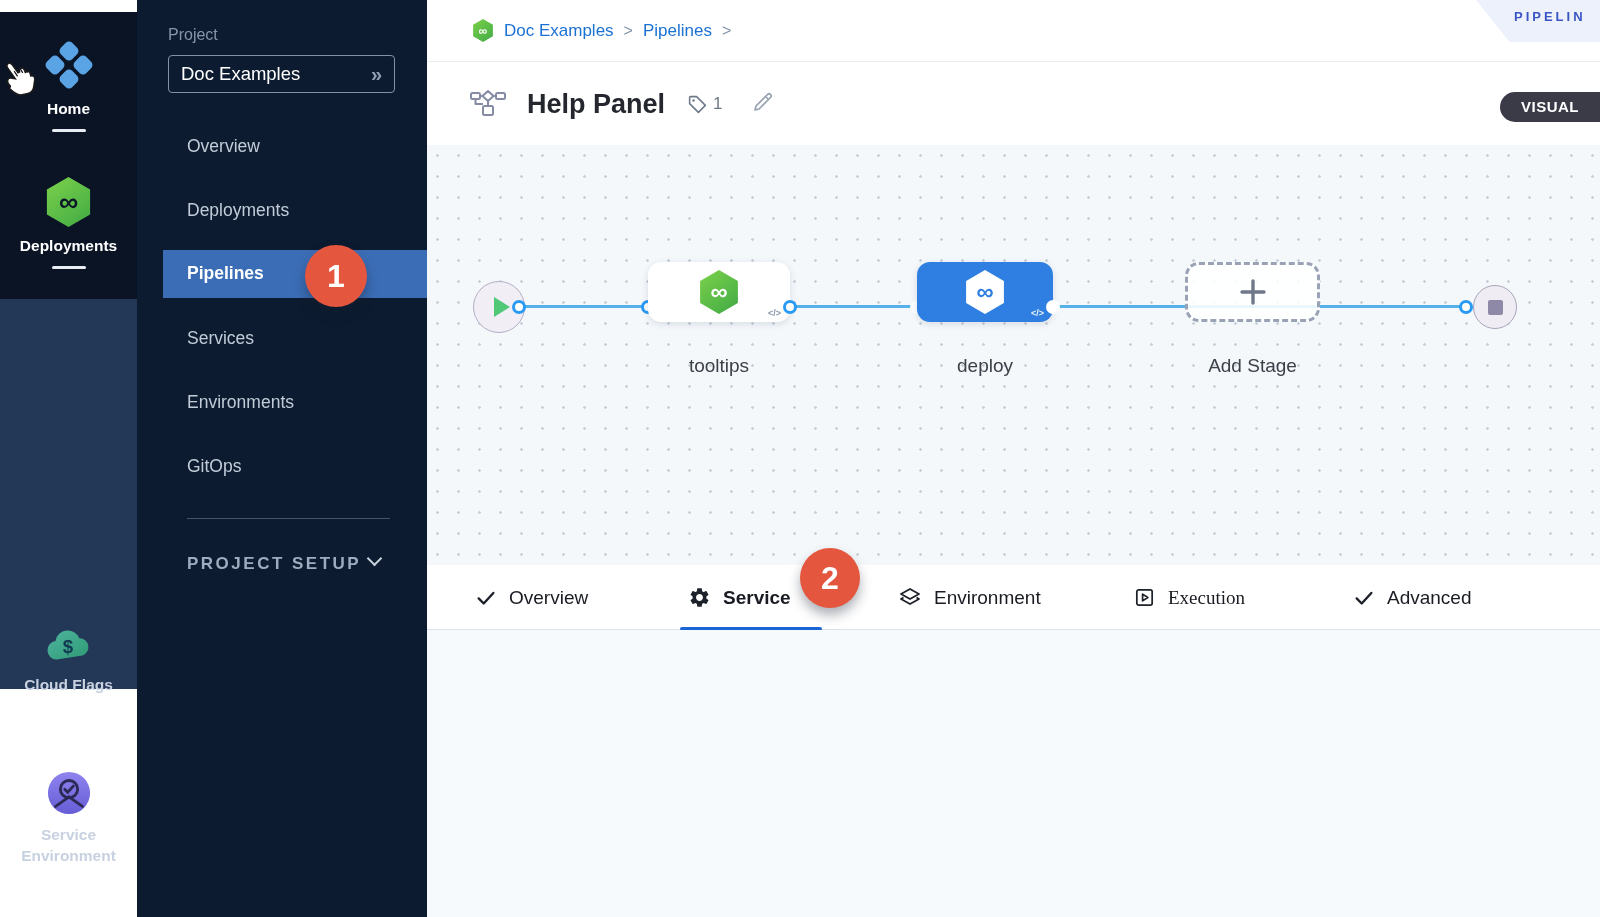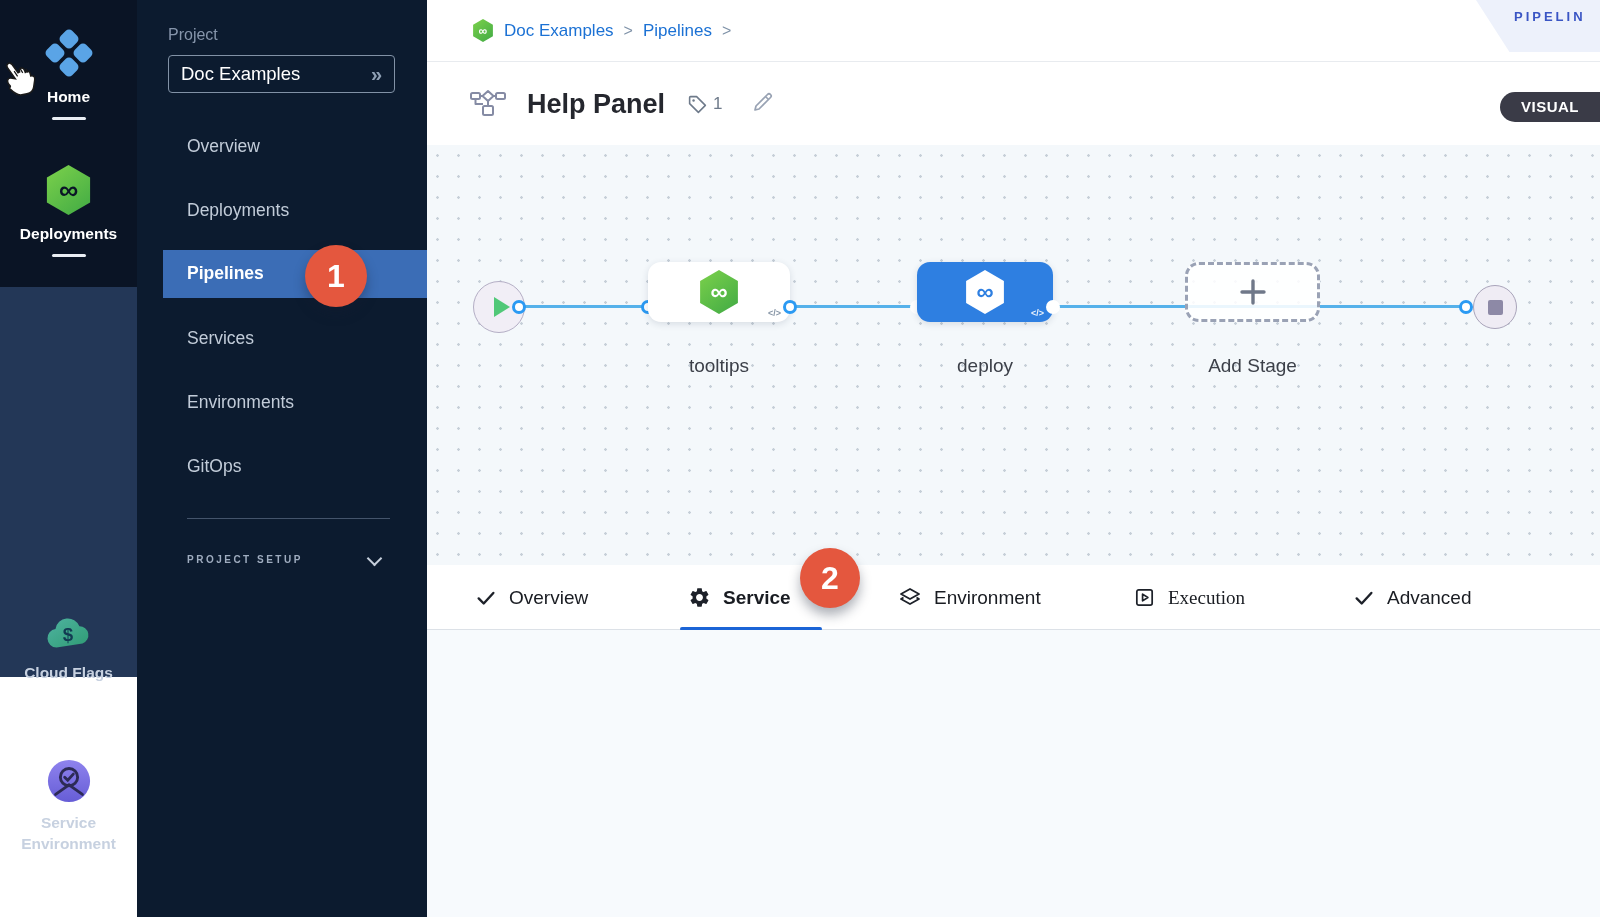--- a/index.html
+++ b/index.html
@@ -1,21 +1,21 @@
 <!DOCTYPE html>
 <html><head>
 <meta charset="utf-8">
 <style>
   * { margin:0; padding:0; box-sizing:border-box; }
   html,body { width:1600px; height:917px; overflow:hidden; background:#fff;
     font-family:"Liberation Sans","DejaVu Sans",sans-serif; }
   body { position:relative; }
 
   
-  .module-strip { position:absolute; left:0; top:0; width:137px; height:677px; background:#233757; z-index:5; }
+  .module-strip { position:absolute; left:0; top:12px; width:137px; height:677px; background:#233757; z-index:5; }
   .module-strip-top { position:absolute; left:0; top:0; width:137px; height:287px; background:#0a1425; }
   .mod { position:absolute; left:0; width:137px; text-align:center; }
   .mod-icon { margin:0 auto; display:flex; align-items:center; justify-content:center; }
   .mod-label { margin-top:8px; font-size:15.5px; font-weight:700; color:#ffffff; line-height:21px; }
   .mod-label.dim { color:#c7d1e0; font-weight:600; }
   .mod-underline { margin:10px auto 0; width:34px; height:3px; background:#e9edf3; border-radius:2px; }
 
   .hex { clip-path:polygon(50% 0,95% 25%,95% 75%,50% 100%,5% 75%,5% 25%);
     display:flex; align-items:center; justify-content:center; font-weight:bold; }
   .hex-green { background:linear-gradient(140deg,#7dd24b,#3fa944); }
@@ -24,33 +24,33 @@
   .project-panel { position:absolute; left:137px; top:0; width:290px; height:917px; background:#0c1b2f; z-index:4; }
   .pp-section-label { position:absolute; left:31px; top:26px; font-size:16px; color:#8695ab; }
   .pp-project-box { position:absolute; left:31px; top:55px; width:227px; height:38px; border:1px solid #8292a6;
     border-radius:4px; display:flex; align-items:center; justify-content:space-between; padding:0 12px; cursor:pointer; }
   .pp-project-name { color:#fff; font-size:18.5px; font-weight:500; }
   .pp-chevrons { color:#8fa0b5; font-size:20px; font-weight:bold; }
   .pp-item { position:absolute; left:50px; font-size:17.5px; color:#c2ccd9; cursor:pointer; }
   .pp-active-band { position:absolute; left:26px; right:0; top:250px; height:48px; background:#3b6db6; }
   .pp-item-active { position:absolute; left:50px; top:263px; font-size:17.5px; color:#fff; font-weight:600; cursor:pointer; }
   .pp-divider { position:absolute; left:50px; top:518px; width:203px; height:1px; background:#44546b; }
-  .pp-setup { position:absolute; left:50px; top:554px; font-size:10px; letter-spacing:2.5px; color:#9facbf; font-weight:600; }
+  .pp-setup { position:absolute; left:50px; top:554px; font-size:17px; letter-spacing:2.5px; color:#9facbf; font-weight:600; }
   .chev-down { position:absolute; width:11px; height:11px; border-right:2.5px solid #c6cfdb; border-bottom:2.5px solid #c6cfdb;
     transform:rotate(45deg); }
 
   
   .main { position:absolute; left:427px; top:0; right:0; bottom:0; background:#fff; }
 
   .breadcrumb-row { position:absolute; left:0; right:0; top:0; height:62px; background:#fff;
     border-bottom:1px solid #e8ebef; display:flex; align-items:center; padding-left:45px; gap:10px; }
   .bc-link { color:#1b71d4; font-size:17px; cursor:pointer; }
   .bc-sep { color:#7f92a8; font-size:16px; }
 
-  .ribbon { position:absolute; top:0; right:0; width:124px; height:52px; background:#edf1fb;
+  .ribbon { position:absolute; top:0; right:0; width:124px; height:42px; background:#edf1fb;
     clip-path:polygon(0% 0%,100% 0%,100% 100%,27% 100%); z-index:6; }
   .ribbon-text { position:absolute; left:38px; top:0; line-height:34px; font-size:13px; font-weight:700;
     letter-spacing:3px; color:#3a55c4; white-space:nowrap; }
 
   .title-row { position:absolute; left:0; right:0; top:63px; height:82px; background:#fff;
     display:flex; align-items:center; padding-left:43px; }
   .page-title { font-size:27px; font-weight:700; color:#25272e; margin-left:21px; }
   .tag-group { display:flex; align-items:center; margin-left:22px; gap:5px; color:#6e7a8a; font-size:17px; }
   .pencil-wrap { margin-left:28px; cursor:pointer; }
   .visual-pill { position:absolute; top:92px; right:0; width:100px; height:30px; background:#3a3b47;

